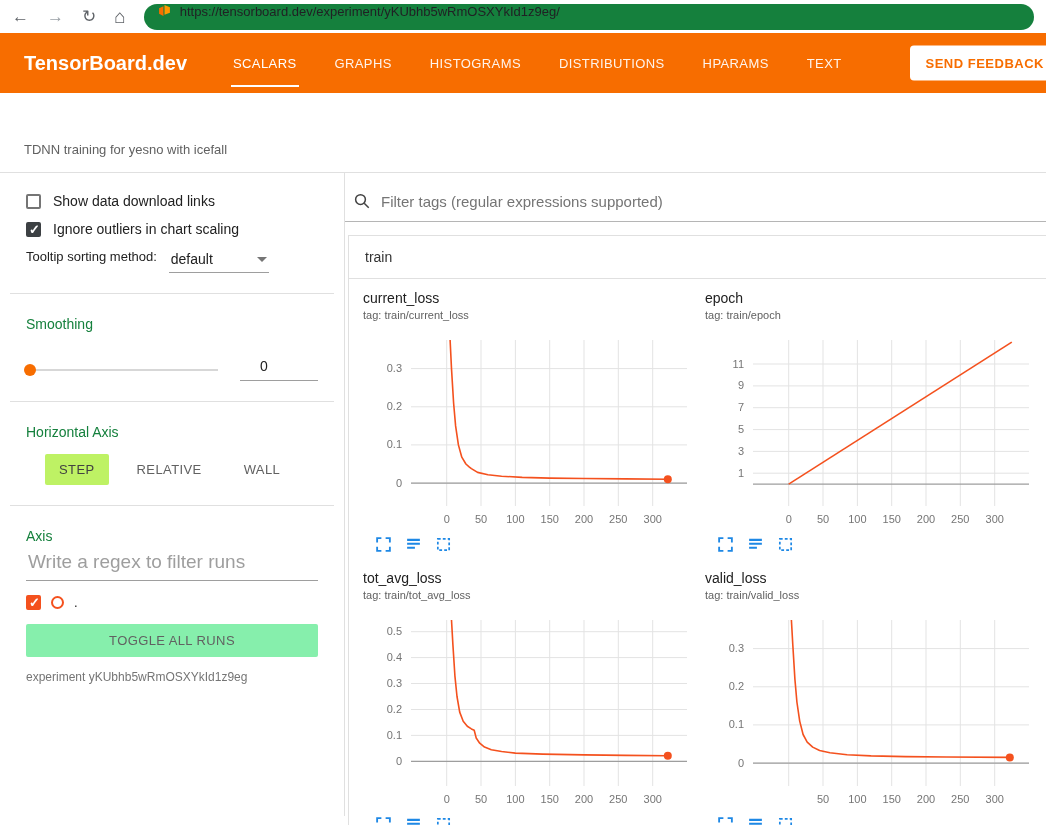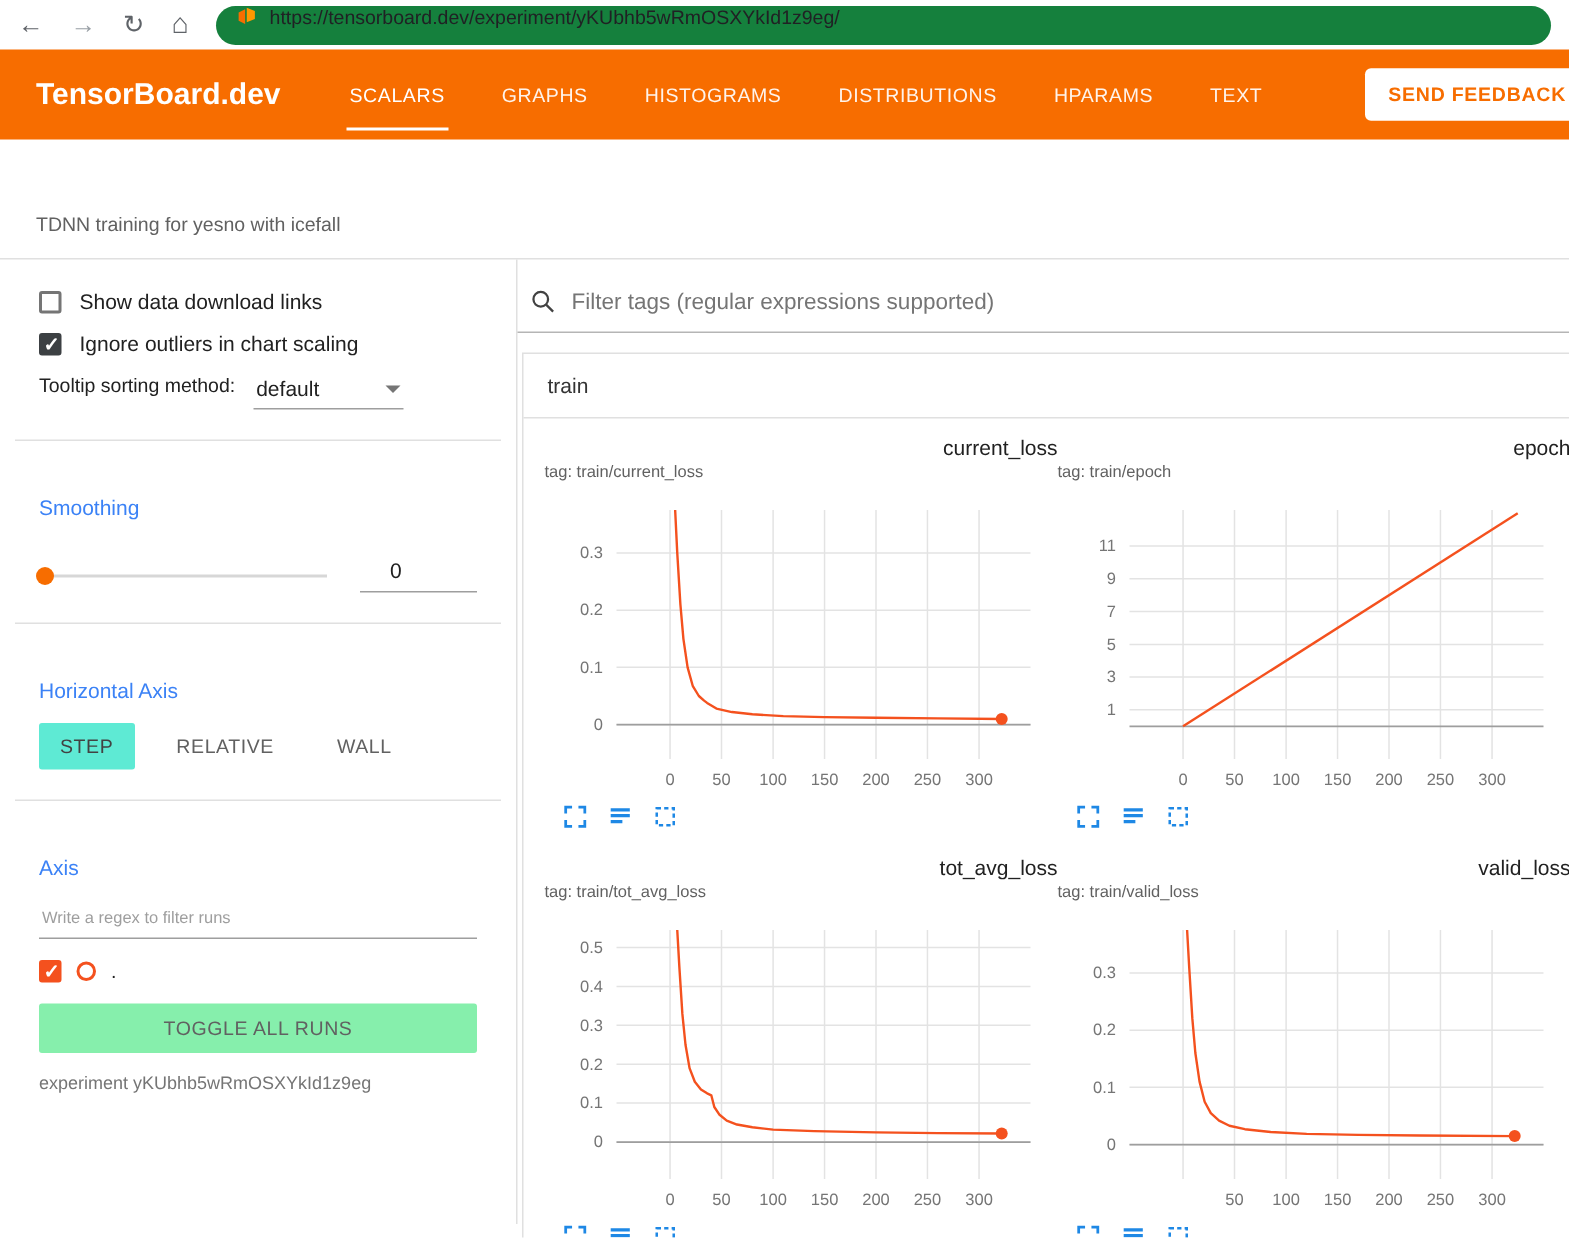--- a/index.html
+++ b/index.html
@@ -45,33 +45,33 @@
   .checkbox.orange.checked { background:#f4511e; border-color:#f4511e; }
   .checkbox.checked::after { content:"\2713"; position:absolute; left:1px; top:-2px;
                              color:#fff; font-size:13px; font-weight:bold; }
   .tooltip-row { display:flex; gap:12px; margin-top:4px; font-size:13px; color:#212121; }
   .select-box { display:flex; align-items:center; justify-content:space-between; gap:16px;
                 min-width:100px; border-bottom:1px solid #9e9e9e; padding:2px 2px 5px 2px;
                 font-size:14px; cursor:pointer; }
   .caret-down { width:0; height:0; border-left:5px solid transparent; border-right:5px solid transparent;
                 border-top:5px solid #757575; }
   .sb-divider { height:1px; background:#e0e0e0; margin:20px -16px 0 -16px; }
-  .section-label { font-size:14px; color:#3b82f6; margin-top:36px; }
+  .section-label { font-size:14px; color:#15803d; margin-top:22px; }
   .slider-row { display:flex; align-items:center; margin-top:26px; }
   .slider-track { position:relative; flex:1; height:2px; background:#d7d7d7; margin-right:22px; cursor:pointer; }
   .slider-thumb { position:absolute; left:-2px; top:50%; transform:translateY(-50%);
                   width:12px; height:12px; border-radius:50%; background:#f76d00; }
   .slider-value { width:78px; font-size:14px; color:#212121; border-bottom:1px solid #9e9e9e;
                   padding:0 0 6px 20px; }
   .axis-buttons { display:flex; gap:14px; margin-top:14px; align-items:center; }
   .axis-btn { font-size:13px; letter-spacing:.4px; color:#616161; padding:8px 14px;
               border-radius:2px; cursor:pointer; }
-  .axis-btn.active { background:#5eead4; color:#424242; }
-  .runs-filter { display:block; width:292px; margin-top:16px; border:none; outline:none;
-                 border-bottom:1px solid #9e9e9e; padding:4px 2px 7px 2px; font-size:11px;
+  .axis-btn.active { background:#bef264; color:#424242;margin-left:19px; }
+  .runs-filter { display:block; width:292px; margin-top:3px; border:none; outline:none;
+                 border-bottom:1px solid #9e9e9e; padding:4px 2px 7px 2px; font-size:19px;
                  color:#000000; background:transparent; font-family:inherit; }
   .runs-filter::placeholder { color:#9e9e9e; }
   .run-row { display:flex; align-items:center; gap:10px; margin-top:14px; }
   .run-circle { width:13px; height:13px; border-radius:50%; border:2px solid #f4511e;
                 flex-shrink:0; cursor:pointer; }
   .run-name { font-size:13px; color:#212121; }
   .toggle-all { margin-top:14px; width:292px; background:#86efac; color:#616161; font-size:13px;
                 letter-spacing:.4px; text-align:center; padding:9px 0; border-radius:2px; cursor:pointer; }
   .experiment-note { margin-top:13px; font-size:12px; color:#757575; }
 
@@ -79,21 +79,21 @@
   .main { flex:1; padding-top:12px; }
   .filter-row { display:flex; align-items:center; gap:10px; padding:7px 8px 11px 8px;
                 border-bottom:1px solid #b5b5b5; }
   .tags-filter { border:none; outline:none; background:transparent; flex:1;
                  font-size:15px; color:#212121; font-family:inherit; }
   .tags-filter::placeholder { color:#757575; }
   .card { margin:13px 0 0 3px; width:762px; border:1px solid #e0e0e0; background:#fff; }
   .card-header { padding:13px 16px; font-size:14px; color:#333; border-bottom:1px solid #e0e0e0; }
   .charts-grid { display:flex; flex-wrap:wrap; padding:10px 0 0 14px; }
   .chart-cell { width:342px; margin-bottom:16px; }
-  .chart-title { font-size:14px; color:#212121; line-height:18px;text-align:right; }
+  .chart-title { font-size:14px; color:#212121; line-height:18px; }
   .chart-subtitle { font-size:11px; color:#616161; margin-top:2px; line-height:13px; }
   .chart-plot { margin-top:10px; }
   .chart-icons { display:flex; gap:13px; padding:4px 0 0 12px; }
   .chart-icon { width:17px; height:17px; color:#1e88e5; cursor:pointer; }
 </style>
 </head>
 <body>
 
 <div class="browser-bar">
   <span class="nav-glyph">←</span>

